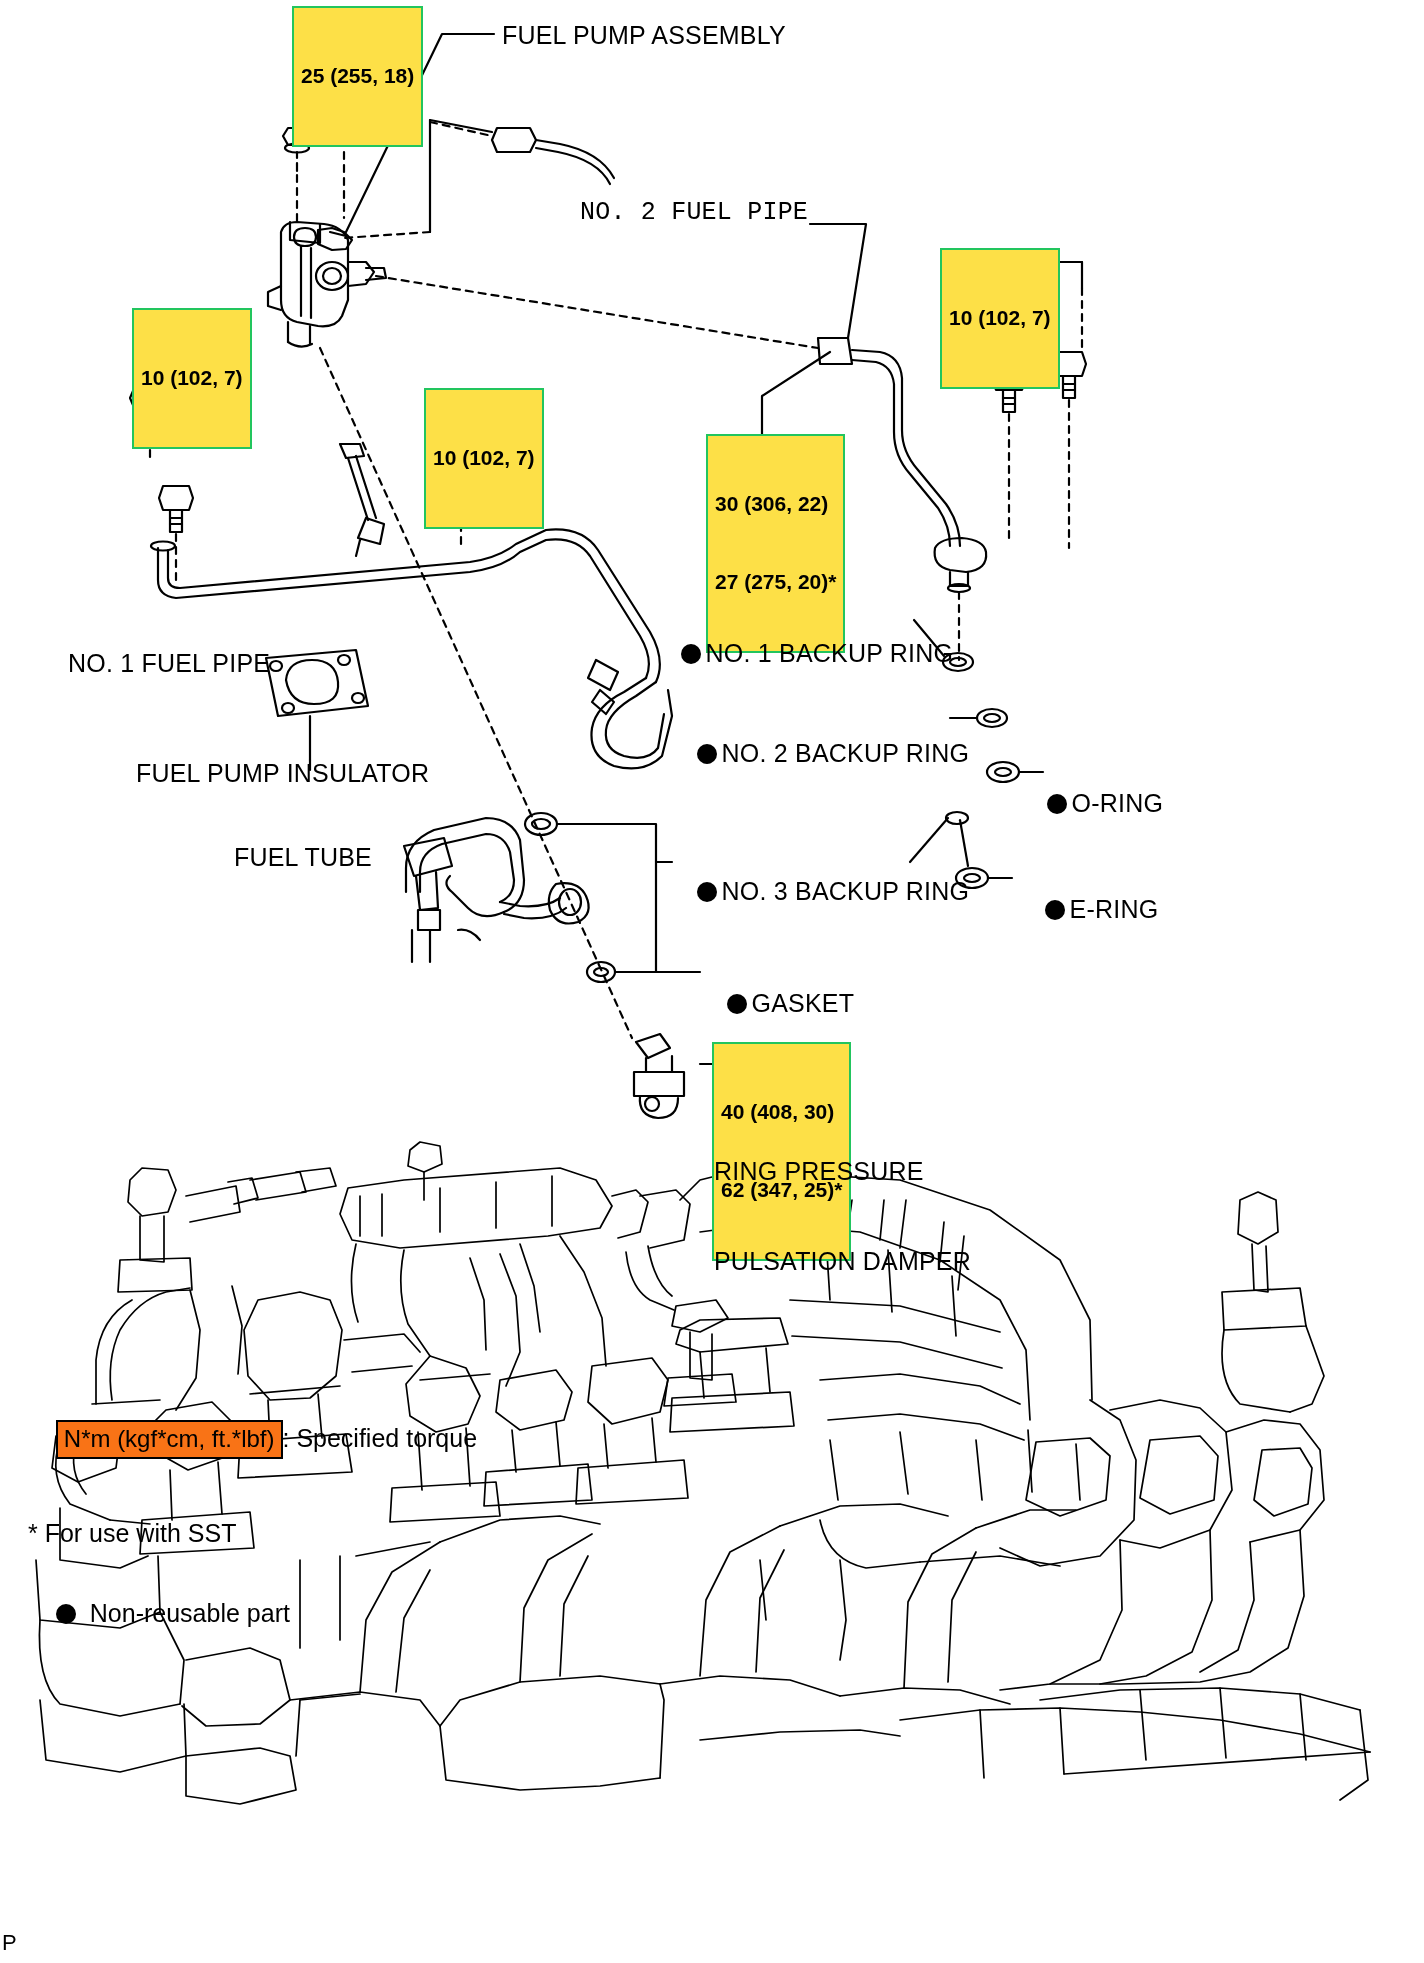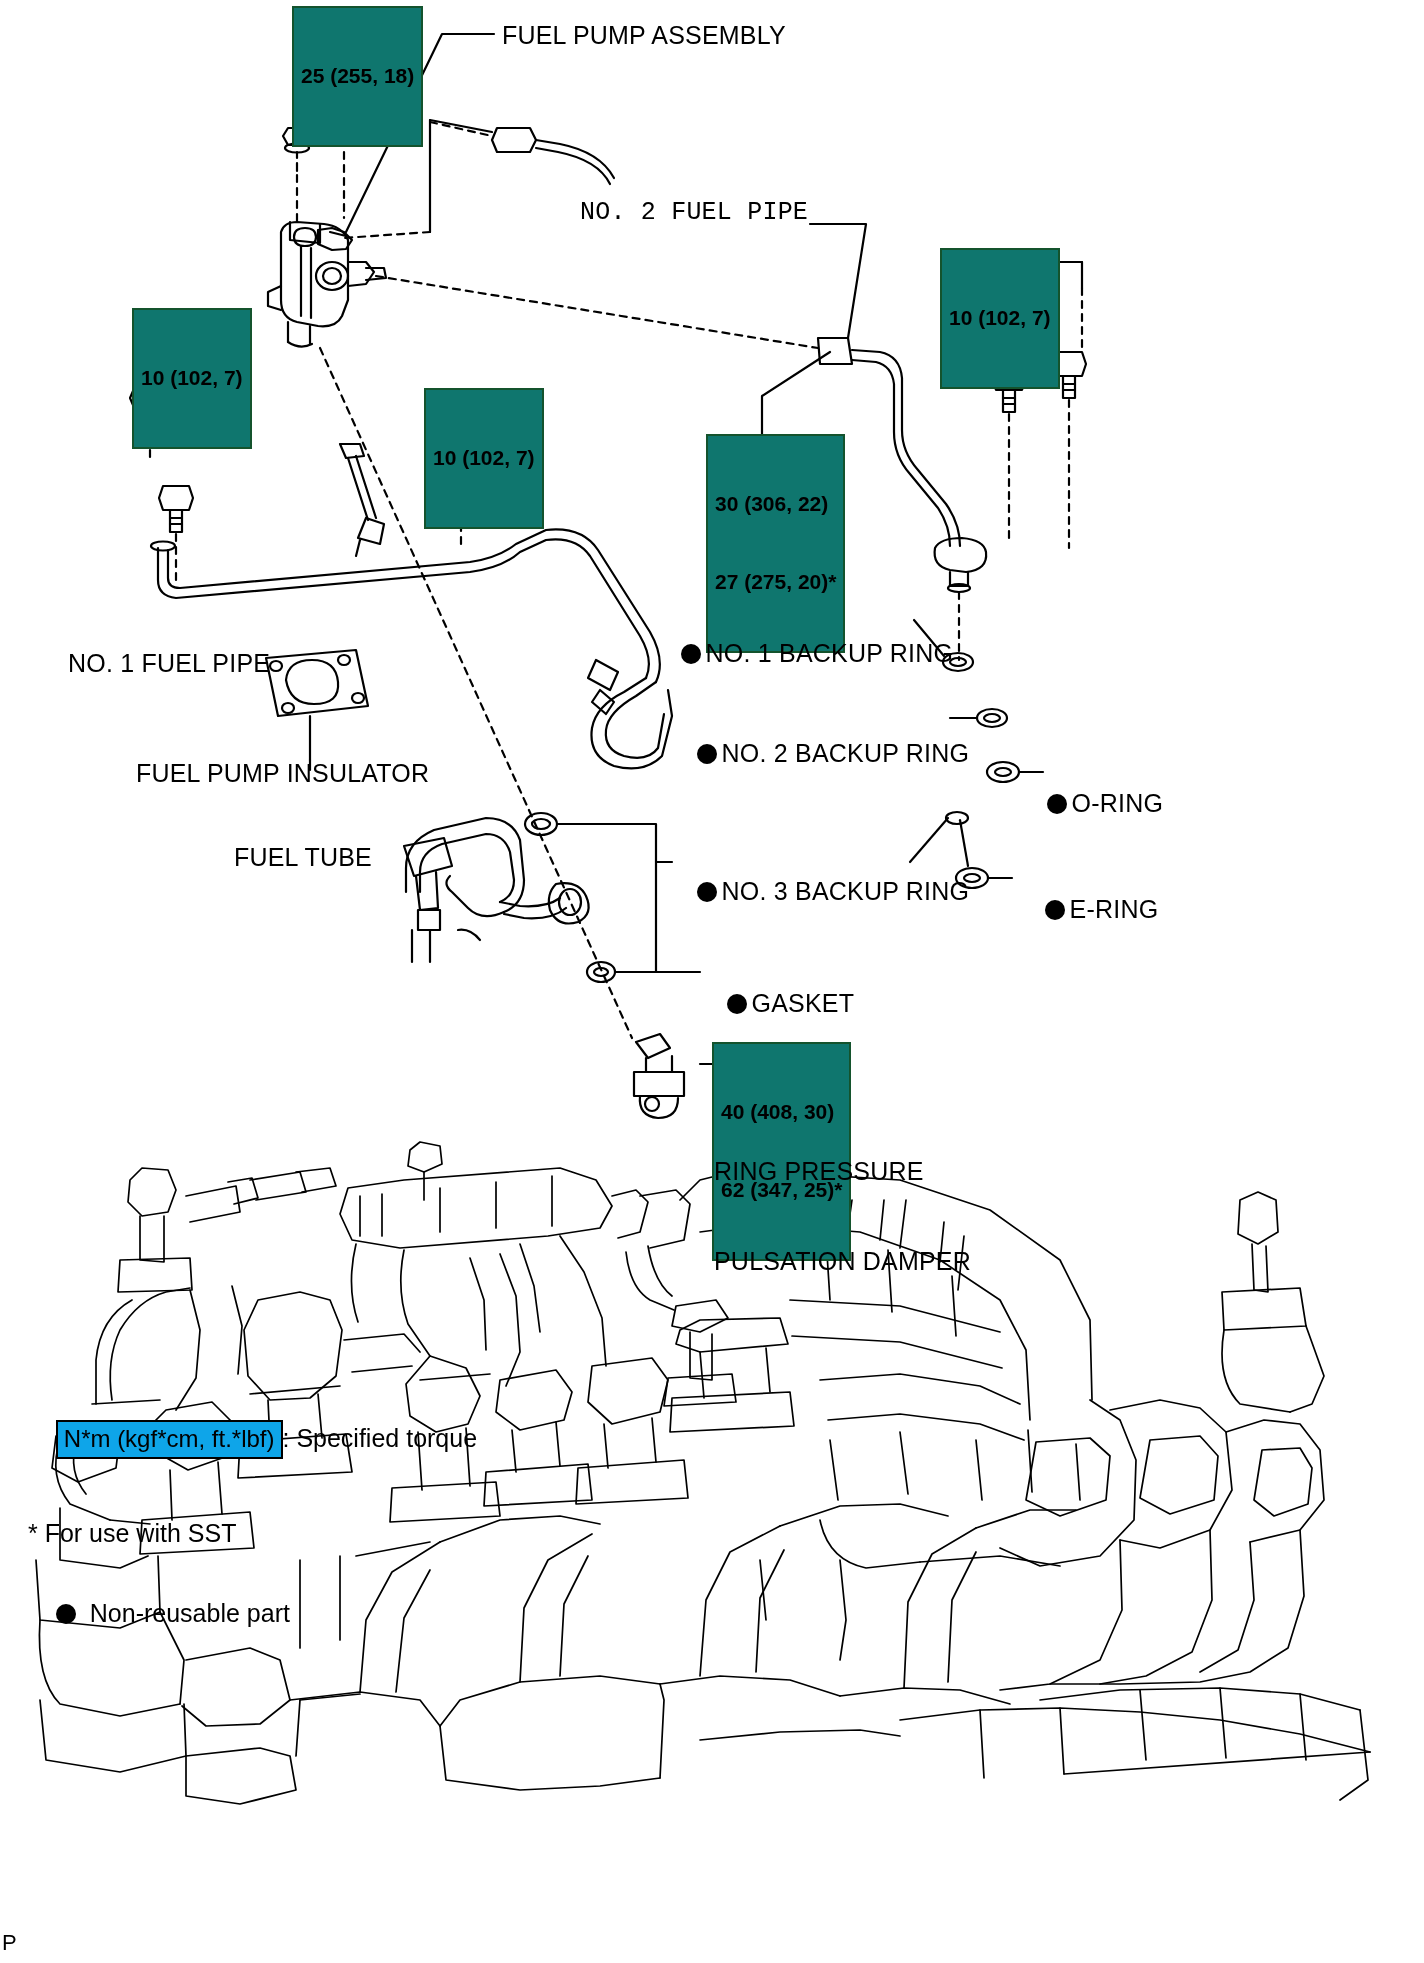--- a/index.html
+++ b/index.html
@@ -30,23 +30,23 @@
     font-size: 25px;
     line-height: 30px;
     white-space: pre;
     letter-spacing: 0.2px;
   }
   .torque {
     position: absolute;
     font-size: 21px;
     font-weight: bold;
     line-height: 26px;
-    border: 2px solid #14532d;
+    border: 2px solid #22c55e;
     padding: 3px 7px 4px 7px;
-    background: #0f766e;
+    background: #fde047;
     white-space: pre;
   }
   .dot {
     display: inline-block;
     width: 20px;
     height: 20px;
     border-radius: 50%;
     background: #000;
     vertical-align: -2px;
     margin-right: 5px;
@@ -54,21 +54,21 @@
   .legend {
     position: absolute;
     font-size: 25px;
     line-height: 30px;
     white-space: pre;
   }
   .legend-box {
     display: inline-block;
     border: 2px solid #000;
     padding: 2px 6px 3px 6px;
-    background: #0ea5e9;
+    background: #f97316;
     font-size: 24px;
   }
   .corner-p {
     position: absolute;
     left: 2px;
     top: 1930px;
     font-size: 22px;
   }
 </style>
 </head>

